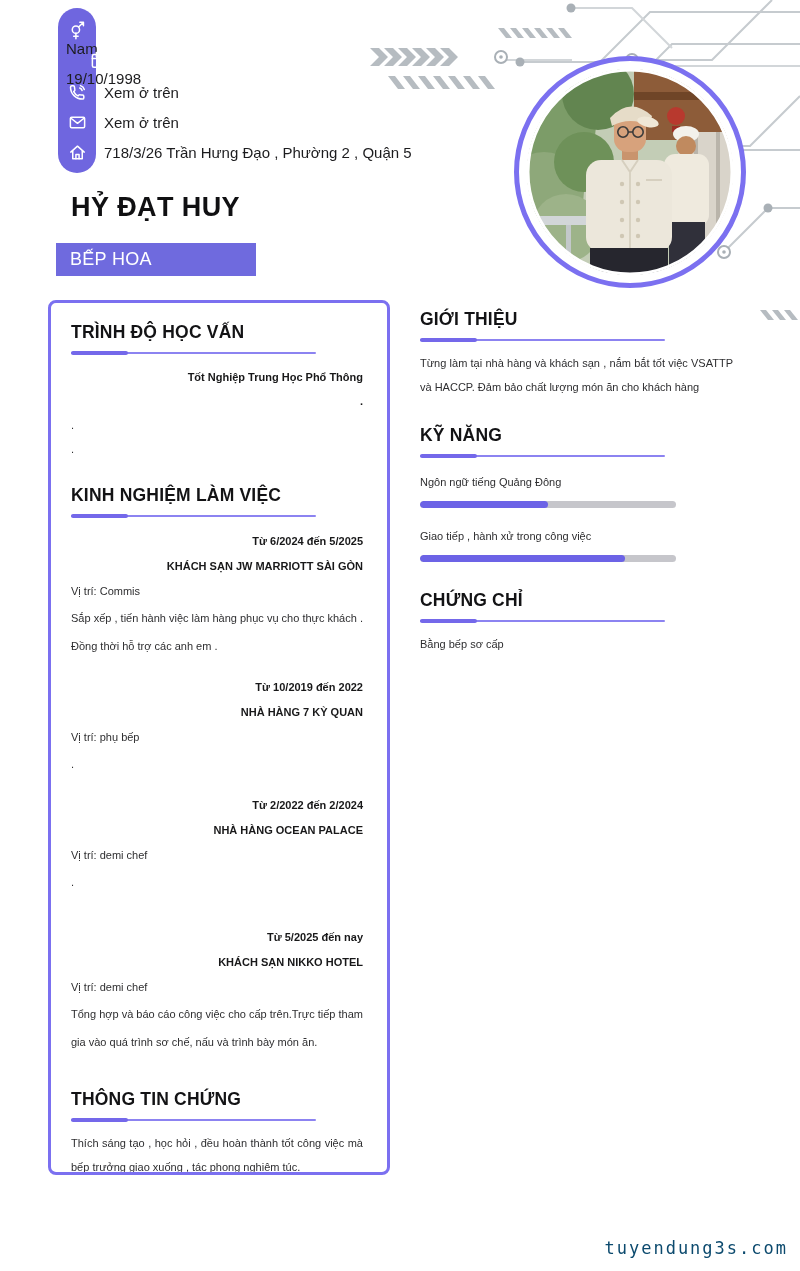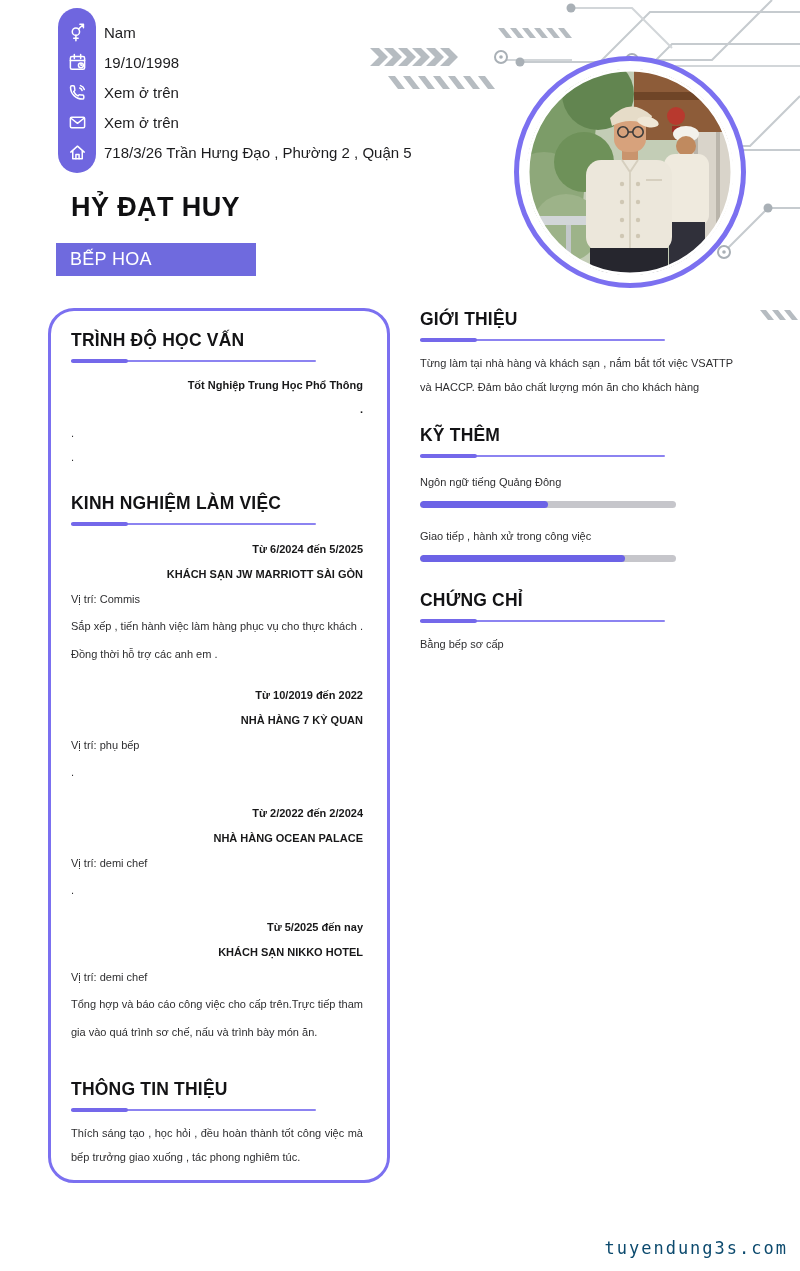--- a/index.html
+++ b/index.html
@@ -28,22 +28,22 @@
     display:flex; align-items:center; justify-content:center; }
   .photo-ring svg { border-radius:50%; }
 
   
   h2.sec { font-size:17.5px; font-weight:700; color:#131315; letter-spacing:.2px; line-height:22px; }
   .rule { position:relative; width:245px; height:2px; background:#8c83f1; margin-top:9px; border-radius:1px; }
   .rule::before { content:""; position:absolute; left:0; top:-1px; width:57px; height:4px;
     background:#7468ea; border-radius:2px; }
 
   
-  .left-box { position:absolute; left:48px; top:308px; width:342px; height:875px;
-    border:3px solid #7b70f0; border-radius:26px; padding:18px 24px 0 20px; overflow:hidden; }
+  .left-box { position:absolute; left:48px; top:300px; width:342px; height:875px;
+    border:3px solid #7b70f0; border-radius:8px; padding:18px 24px 0 20px; overflow:hidden; }
   .left-box p, .right-col p { font-size:11px; color:#2e2e30; line-height:24px; }
   p.b { font-weight:700; color:#181819;text-align:right; }
   p.just { text-align:justify; }
   .dotline { line-height:25px; }
   .sec-gap { margin-top:23px; }
   .job { margin-top:12px; }
   .job p { line-height:25px; }
   .job p.desc { line-height:28px; text-align:justify; }
   .degree { margin-top:11px; line-height:25px; }
   .addl-head { margin-top:32px; }
@@ -128,32 +128,32 @@
       <g transform="translate(440,310)">
         <path d="M0 0 l6 0 l8 10 l-6 0 Z"></path>
           <path d="M12 0 l6 0 l8 10 l-6 0 Z"></path>
           <path d="M24 0 l6 0 l8 10 l-6 0 Z"></path>
       </g>
     </g>
   </svg>
 
   <div class="contact-bar"></div>
 
-  <div class="contact-row" style="top:21px;">
+  <div class="contact-row" style="top:21px;flex-direction:column;">
     <span class="ic">
       <svg width="19" height="19" viewBox="0 0 24 24" fill="none" stroke="#ffffff" stroke-width="1.9" stroke-linecap="round" stroke-linejoin="round">
         <circle cx="10" cy="11" r="4.6"></circle>
         <path d="M13.4 7.6 L19.5 1.5 M15 1.5 H19.5 V6"></path>
         <path d="M10 15.6 V22.5 M7.2 19.3 H12.8"></path>
       </svg>
     </span>
     <span class="val">Nam</span>
   </div>
 
-  <div class="contact-row" style="top:51px;">
+  <div class="contact-row" style="top:51px;flex-direction:column;">
     <span class="ic">
       <svg width="19" height="19" viewBox="0 0 24 24" fill="none" stroke="#ffffff" stroke-width="1.9" stroke-linecap="round" stroke-linejoin="round">
         <rect x="3" y="4.5" width="18" height="16" rx="2"></rect>
         <path d="M8 2 V7 M16 2 V7 M3 9.5 H21"></path>
         <circle cx="16.3" cy="15.6" r="3.1"></circle>
         <path d="M16.3 14 v1.6 h1.4"></path>
       </svg>
     </span>
     <span class="val">19/10/1998</span>
   </div>
@@ -279,45 +279,45 @@
         <p class="desc">.</p>
       </div>
 
       <div class="job" style="margin-top:15px;">
         <p class="b">Từ 2/2022 đến 2/2024</p>
         <p class="b">NHÀ HÀNG OCEAN PALACE</p>
         <p>Vị trí: demi chef</p>
         <p class="desc">.</p>
       </div>
 
-      <div class="job" style="margin-top:11px;">
+      <div class="job" style="margin-top:29px;">
         <p class="b">Từ 5/2025 đến nay</p>
         <p class="b">KHÁCH SẠN NIKKO HOTEL</p>
         <p>Vị trí: demi chef</p>
         <p class="desc">Tổng hợp và báo cáo công việc cho cấp trên.Trực tiếp tham gia vào quá trình sơ chế, nấu và trình bày món ăn.</p>
       </div>
     </section>
 
     <section class="addl-head">
-      <h2 class="sec">THÔNG TIN THIỆU</h2>
+      <h2 class="sec">THÔNG TIN CHỨNG</h2>
       <div class="rule"></div>
       <p class="just body-start">Thích sáng tạo , học hỏi , đều hoàn thành tốt công việc mà bếp trưởng giao xuống , tác phong nghiêm túc.</p>
     </section>
   </div>
 
   <div class="right-col">
 
     <section>
       <h2 class="sec">GIỚI THIỆU</h2>
       <div class="rule"></div>
       <p class="just body-start">Từng làm tại nhà hàng và khách sạn , nắm bắt tốt việc VSATTP và HACCP. Đảm bảo chất lượng món ăn cho khách hàng</p>
     </section>
 
     <section style="margin-top:25px;">
-      <h2 class="sec">KỸ THÊM</h2>
+      <h2 class="sec">KỸ NĂNG</h2>
       <div class="rule"></div>
 
       <p class="skill-label">Ngôn ngữ tiếng Quảng Đông</p>
       <div class="track">
         <div class="fill" style="width: 50%;"></div>
       </div>
 
       <p class="skill-label" style="margin-top:16px;">Giao tiếp , hành xử trong công việc</p>
       <div class="track">
         <div class="fill" style="width: 80%;"></div>

